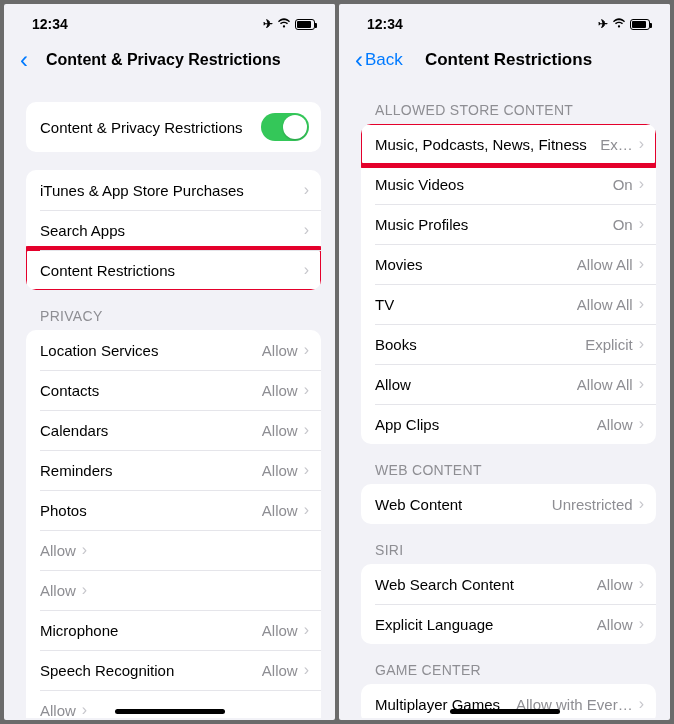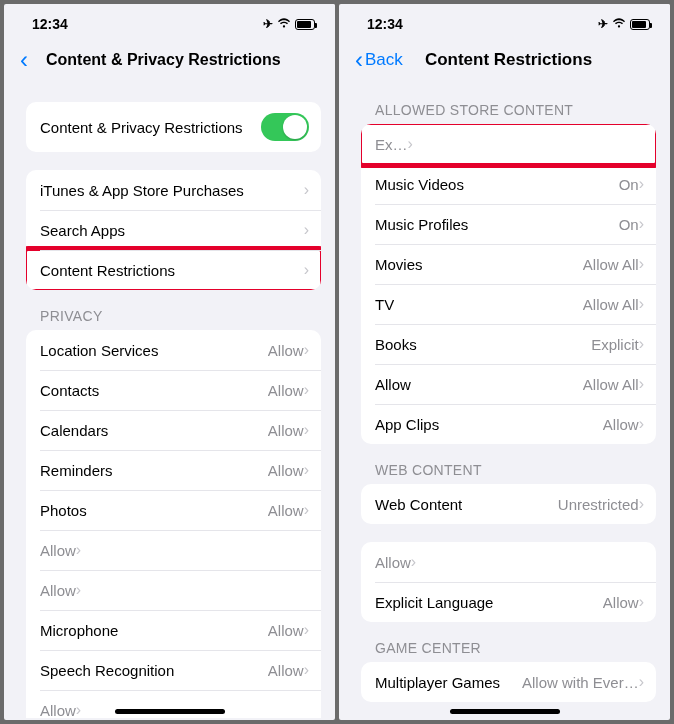--- a/index.html
+++ b/index.html
@@ -100,20 +100,21 @@
   .cell-label {
     font-size: 15px;
     color: #000;
     white-space: nowrap;
     overflow: hidden;
     text-overflow: ellipsis;
   }
   .cell-right {
     display: flex;
     align-items: center;
+    gap: 6px;
     flex-shrink: 0;
     max-width: 50%;
   }
   .cell-value {
     font-size: 15px;
     color: #8e8e93;
     white-space: nowrap;
     overflow: hidden;
     text-overflow: ellipsis;
   }
@@ -317,20 +318,21 @@
         <span class="chev">‹</span>
         <span>Back</span>
       </div>
       <div class="nav-title">Content Restrictions</div>
     </div>
     <div class="scroller">
       <div class="section first">
         <div class="section-header">Allowed Store Content</div>
         <div class="cell-group" id="right-allowed">
             <div class="cell highlight">
+              <span class="cell-label">Music, Podcasts, News, Fitness</span>
               <span class="cell-right">
                 <span class="cell-value">Ex…</span>
                 <span class="chevron">›</span>
               </span>
             </div>
             <div class="cell">
               <span class="cell-label">Music Videos</span>
               <span class="cell-right">
                 <span class="cell-value">On</span>
                 <span class="chevron">›</span>
@@ -386,22 +388,24 @@
             <div class="cell">
               <span class="cell-label">Web Content</span>
               <span class="cell-right">
                 <span class="cell-value">Unrestricted</span>
                 <span class="chevron">›</span>
               </span>
             </div>
           </div>
       </div>
       <div class="section">
+        <div class="section-header">Siri</div>
         <div class="cell-group" id="right-siri">
             <div class="cell">
+              <span class="cell-label">Web Search Content</span>
               <span class="cell-right">
                 <span class="cell-value">Allow</span>
                 <span class="chevron">›</span>
               </span>
             </div>
             <div class="cell">
               <span class="cell-label">Explicit Language</span>
               <span class="cell-right">
                 <span class="cell-value">Allow</span>
                 <span class="chevron">›</span>

